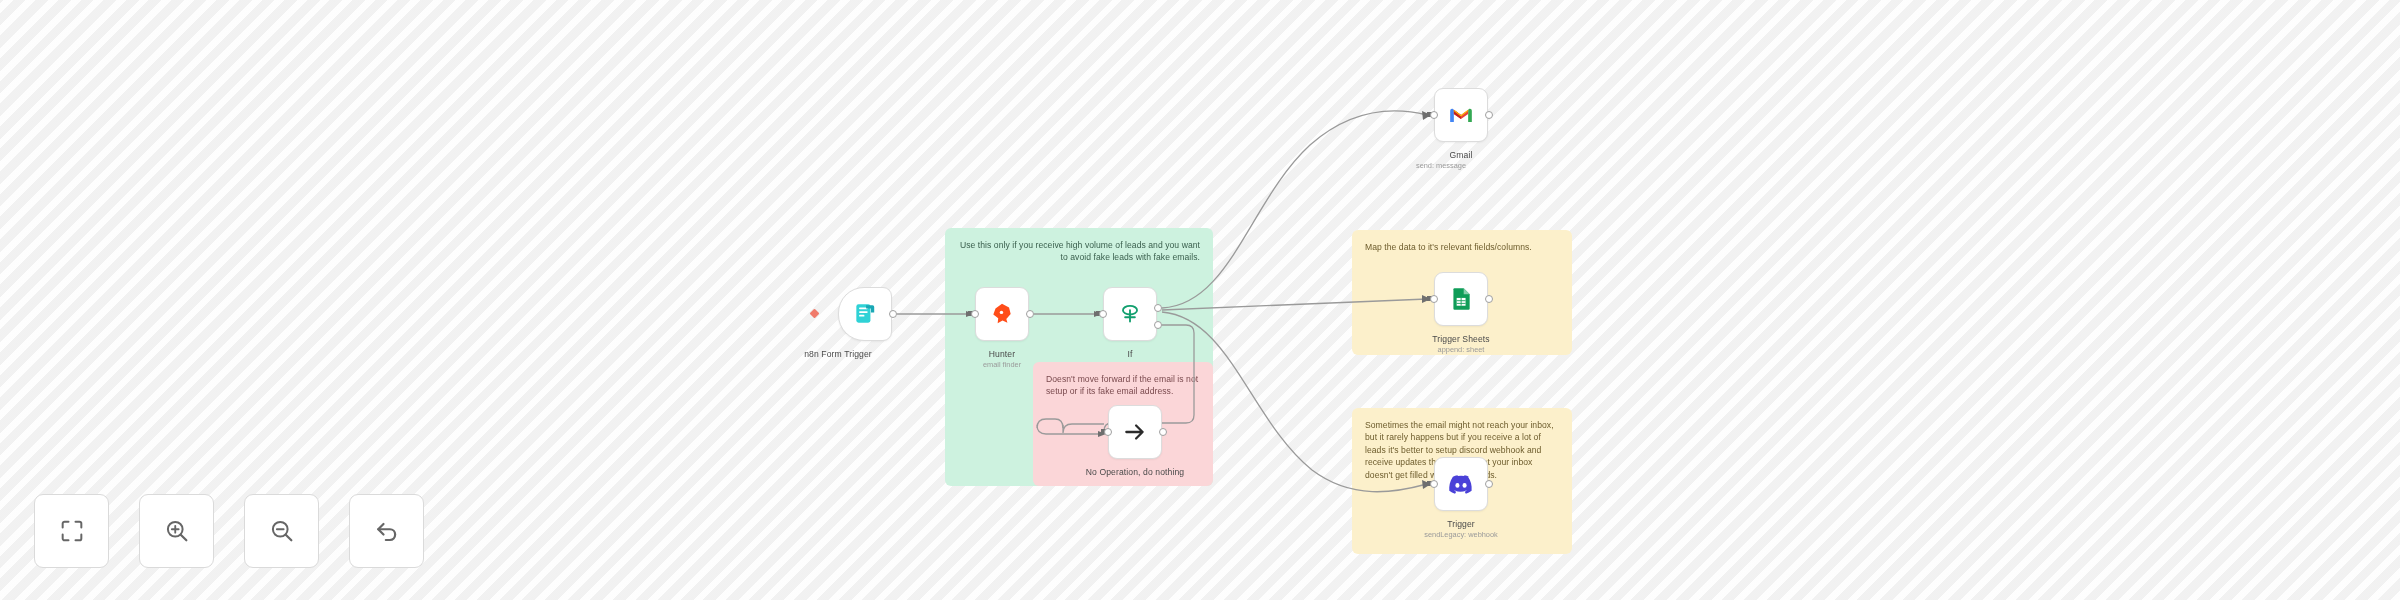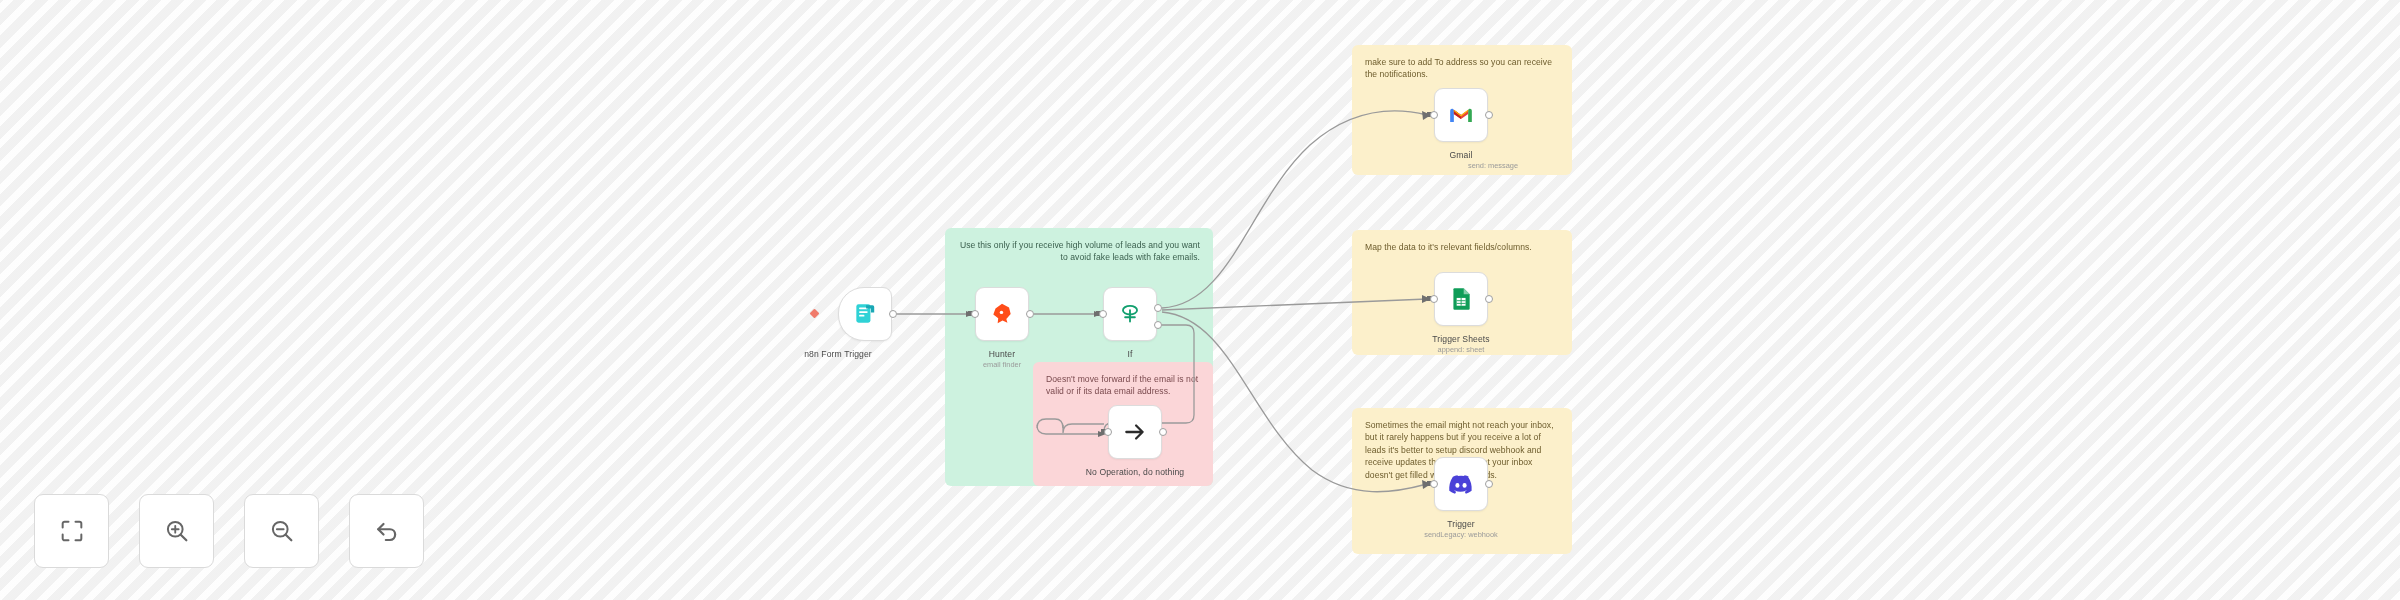--- a/index.html
+++ b/index.html
@@ -146,34 +146,31 @@
 </style>
 </head>
 <body>
 
 <div id="canvas">
 
   <div class="sticky sticky-green" style="left:945px;top:228px;width:268px;height:258px;">
     <div class="note-text">Use this only if you receive high volume of leads and you want to avoid fake leads with fake emails.</div>
   </div>
 
-  <div class="sticky sticky-amber" style="left:1352px;top:45px;width:220px;height:130px;">
-    <div class="note-text">make sure to add To address so you can receive the notifications.</div>
-  </div>
 
   <div class="sticky sticky-amber" style="left:1352px;top:230px;width:220px;height:125px;">
     <div class="note-text">Map the data to it's relevant fields/columns.</div>
   </div>
 
   <div class="sticky sticky-amber" style="left:1352px;top:408px;width:220px;height:146px;">
     <div class="note-text">Sometimes the email might not reach your inbox, but it rarely happens but if you receive a lot of leads it's better to setup discord webhook and receive updates that way so that your inbox doesn't get filled with all the leads.</div>
   </div>
 
   <div class="sticky sticky-pink" style="left:1033px;top:362px;width:180px;height:124px;">
-    <div class="note-text">Doesn't move forward if the email is not valid or if its data email address.</div>
+    <div class="note-text">Doesn't move forward if the email is not setup or if its fake email address.</div>
   </div>
 
   <svg id="edges" viewBox="0 0 2400 600" xmlns="http://www.w3.org/2000/svg">
 
     <path class="edge" d="M 897 314 L 968 314"></path>
     <polygon class="edge-arrow" points="966,311 974,314 966,317"></polygon>
 
     <path class="edge" d="M 1034 314 L 1096 314"></path>
     <polygon class="edge-arrow" points="1094,311 1102,314 1094,317"></polygon>
 
@@ -250,21 +247,21 @@
       <path d="M18.6 15.5 L18.6 4.2 L19.2 3.7 C20.4 2.8 22 3.6 22 5.2 L22 15.5 Z" fill="#34a853"></path>
       <path d="M5.4 4.2 L12 9.1 L18.6 4.2 L18.6 8.0 L12 12.8 L5.4 8.0 Z" fill="#ea4335"></path>
       <path d="M5.4 4.2 L12 9.1 L12 12.8 L5.4 8.0 Z" fill="#c5221f"></path>
       <path d="M5.4 4.2 L12 9.1 L18.6 4.2 L18.6 5.4 L12 10.3 L5.4 5.4 Z" fill="#fbbc04"></path>
     </svg>
   </div>
   <div class="port-in-tick" style="left:1427px;top:112px;"></div>
   <div class="port" style="left:1430px;top:111px;"></div>
   <div class="port" style="left:1485px;top:111px;"></div>
   <div class="node-label" style="left:1376px;top:150px;">Gmail</div>
-  <div class="node-sublabel" style="left:1408px;top:161px;">send: message</div>
+  <div class="node-sublabel" style="left:1356px;top:161px;">send: message</div>
 
   <div class="node" style="left:1434px;top:272px;">
     <svg class="glyph" viewBox="0 0 24 24">
       <path d="M6 2 h8.5 L20 7.5 V21 a1 1 0 0 1 -1 1 H6 a1 1 0 0 1 -1 -1 V3 a1 1 0 0 1 1 -1 z" fill="#0f9d58"></path>
       <path d="M14.5 2 L20 7.5 h-5.5 z" fill="#87ceac"></path>
       <rect x="8" y="11" width="8.2" height="7.2" fill="#ffffff"></rect>
       <rect x="8" y="13.2" width="8.2" height="0.8" fill="#0f9d58"></rect>
       <rect x="8" y="15.6" width="8.2" height="0.8" fill="#0f9d58"></rect>
       <rect x="11.7" y="11" width="0.8" height="7.2" fill="#0f9d58"></rect>
     </svg>

